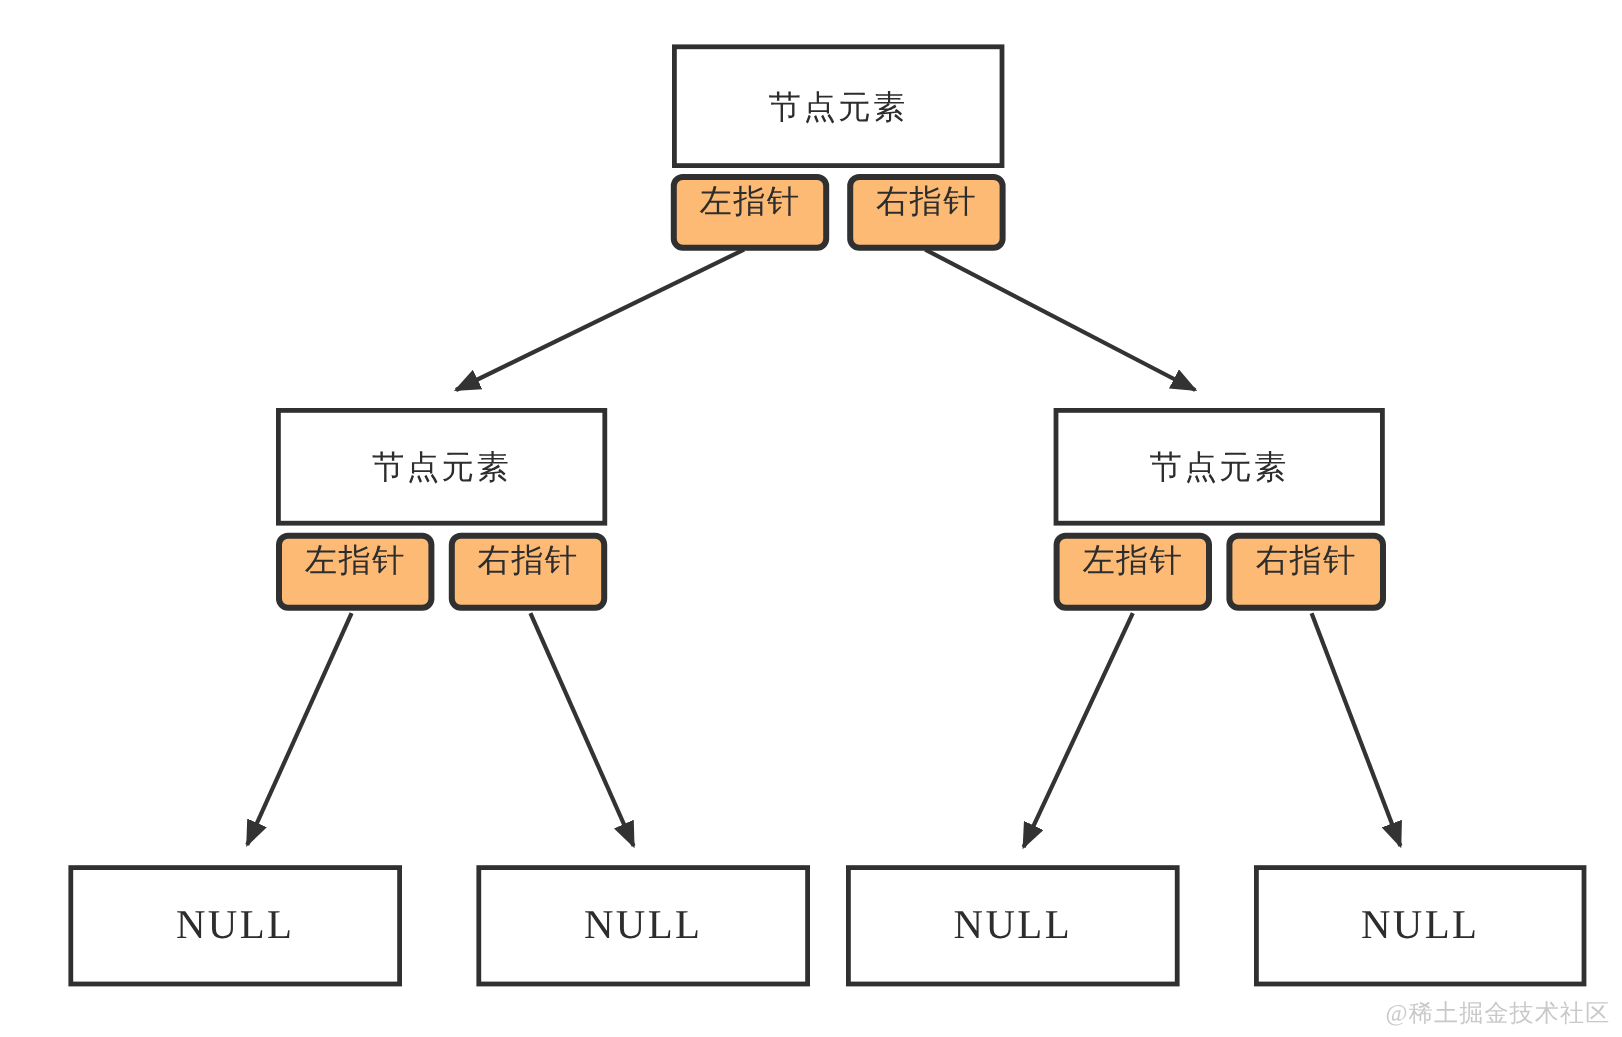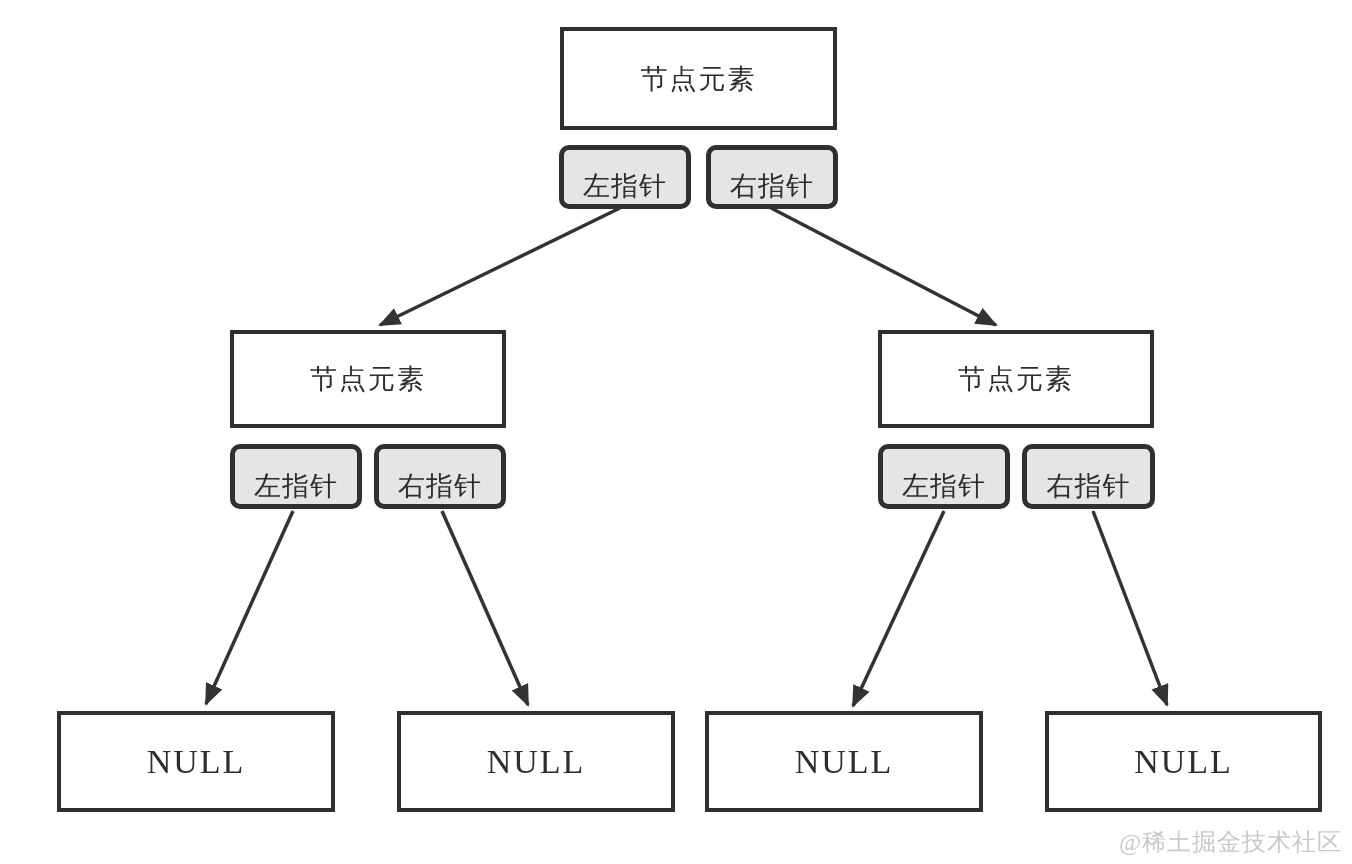--- a/index.html
+++ b/index.html
@@ -28,43 +28,44 @@
     position: absolute;
     box-sizing: border-box;
     background: #ffffff;
     border: 4px solid #303030;
     display: flex;
     align-items: center;
     justify-content: center;
     font-size: 27px;
     letter-spacing: 2px;
     color: #2d2d2d;
+    margin-top: 10px;
   }
   .ptr {
     position: absolute;
     box-sizing: border-box;
-    background: #e5e5e5;
+    background: #fdba74;
     border: 5px solid #303030;
     border-radius: 10px;
     display: flex;
-    align-items: flex-end;
+    align-items: flex-start;
     justify-content: center;
     font-size: 27px;
     letter-spacing: 1px;
     color: #2d2d2d;
   }
   .null-box {
     font-size: 34px;
     letter-spacing: 2px;
   }
   .watermark {
     position: absolute;
     right: 10px;
     bottom: 6px;
-    font-size: 24px;
+    font-size: 20px;
     color: #c9c9c9;
     letter-spacing: 1px;
   }
 </style>
 </head>
 <body>
 
 <div class="canvas">
 
   <svg class="arrows" viewBox="0 0 1352 864" xmlns="http://www.w3.org/2000/svg">

